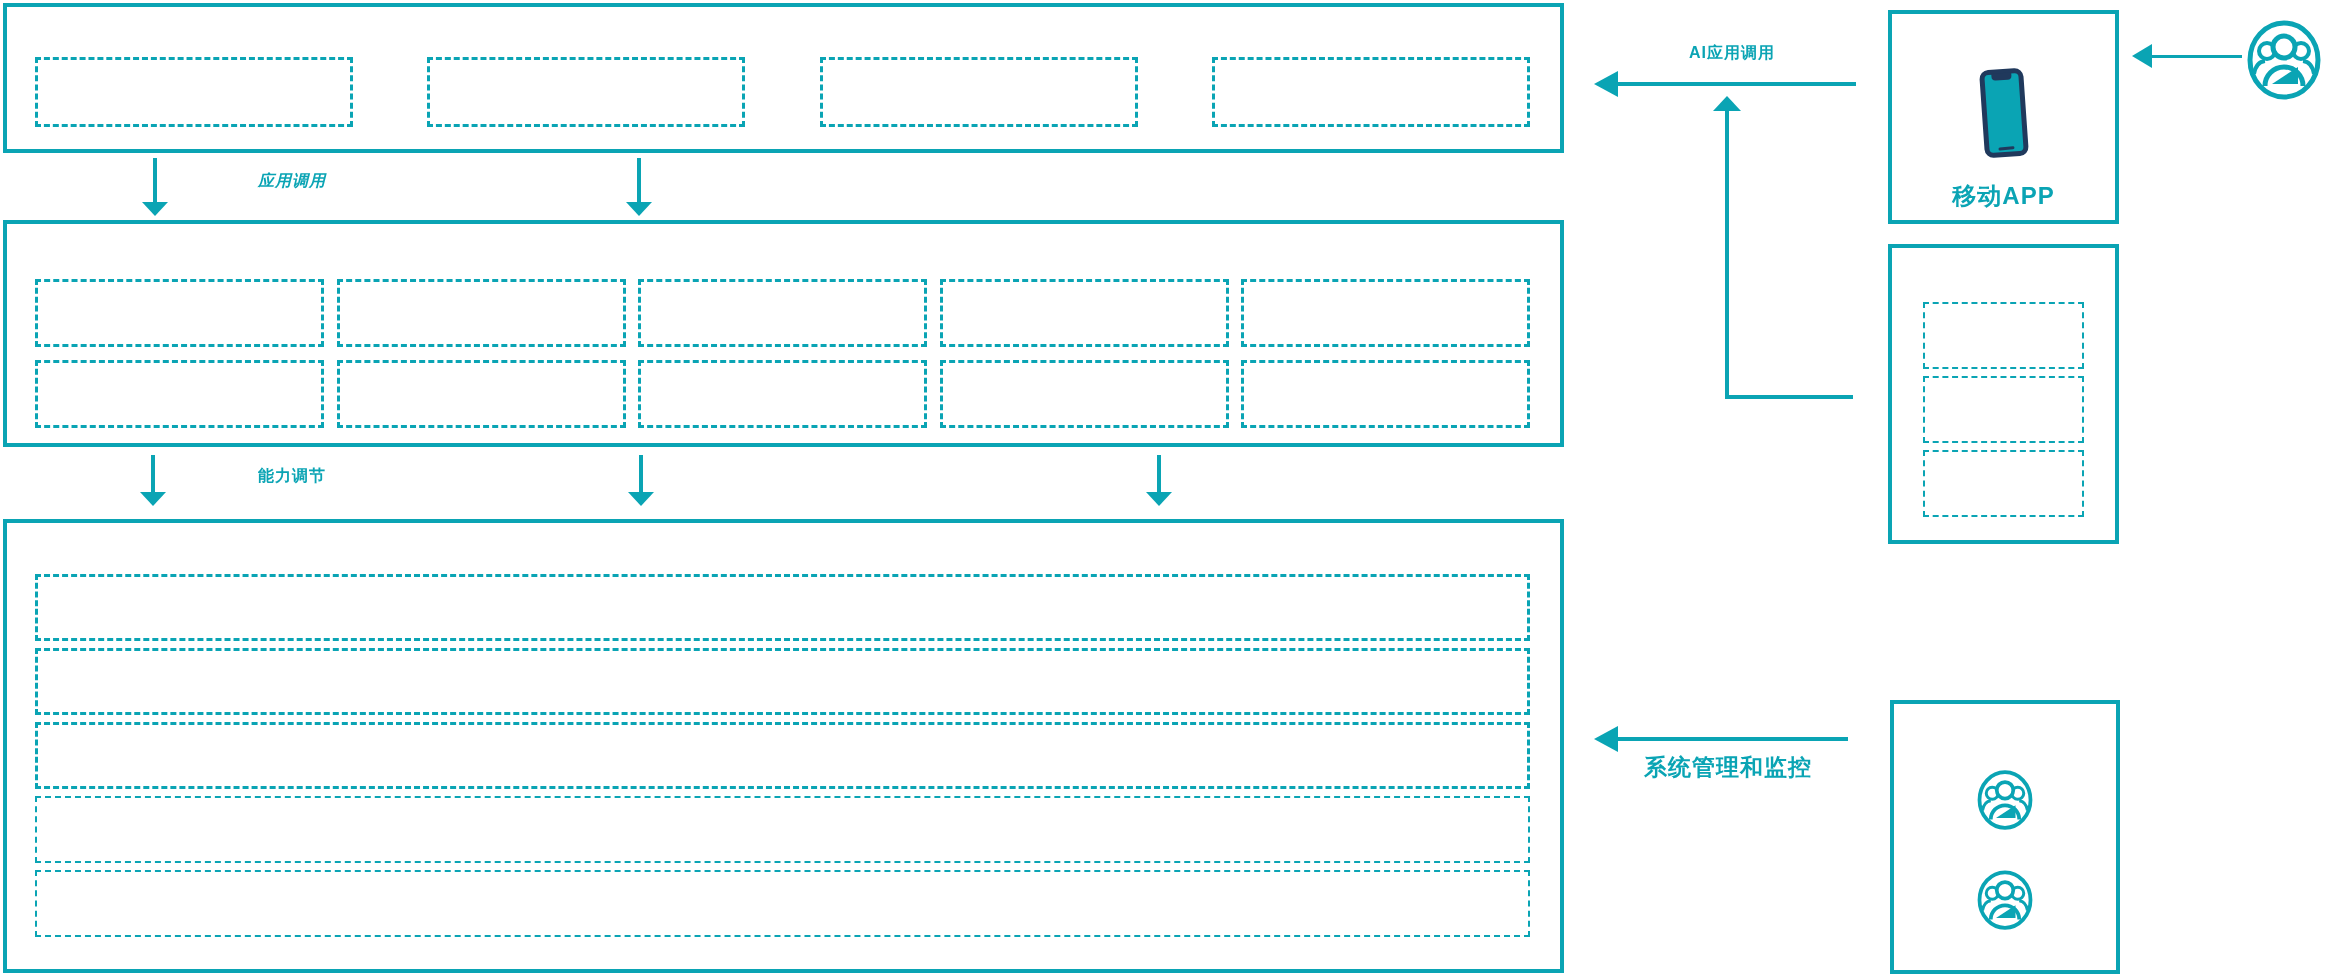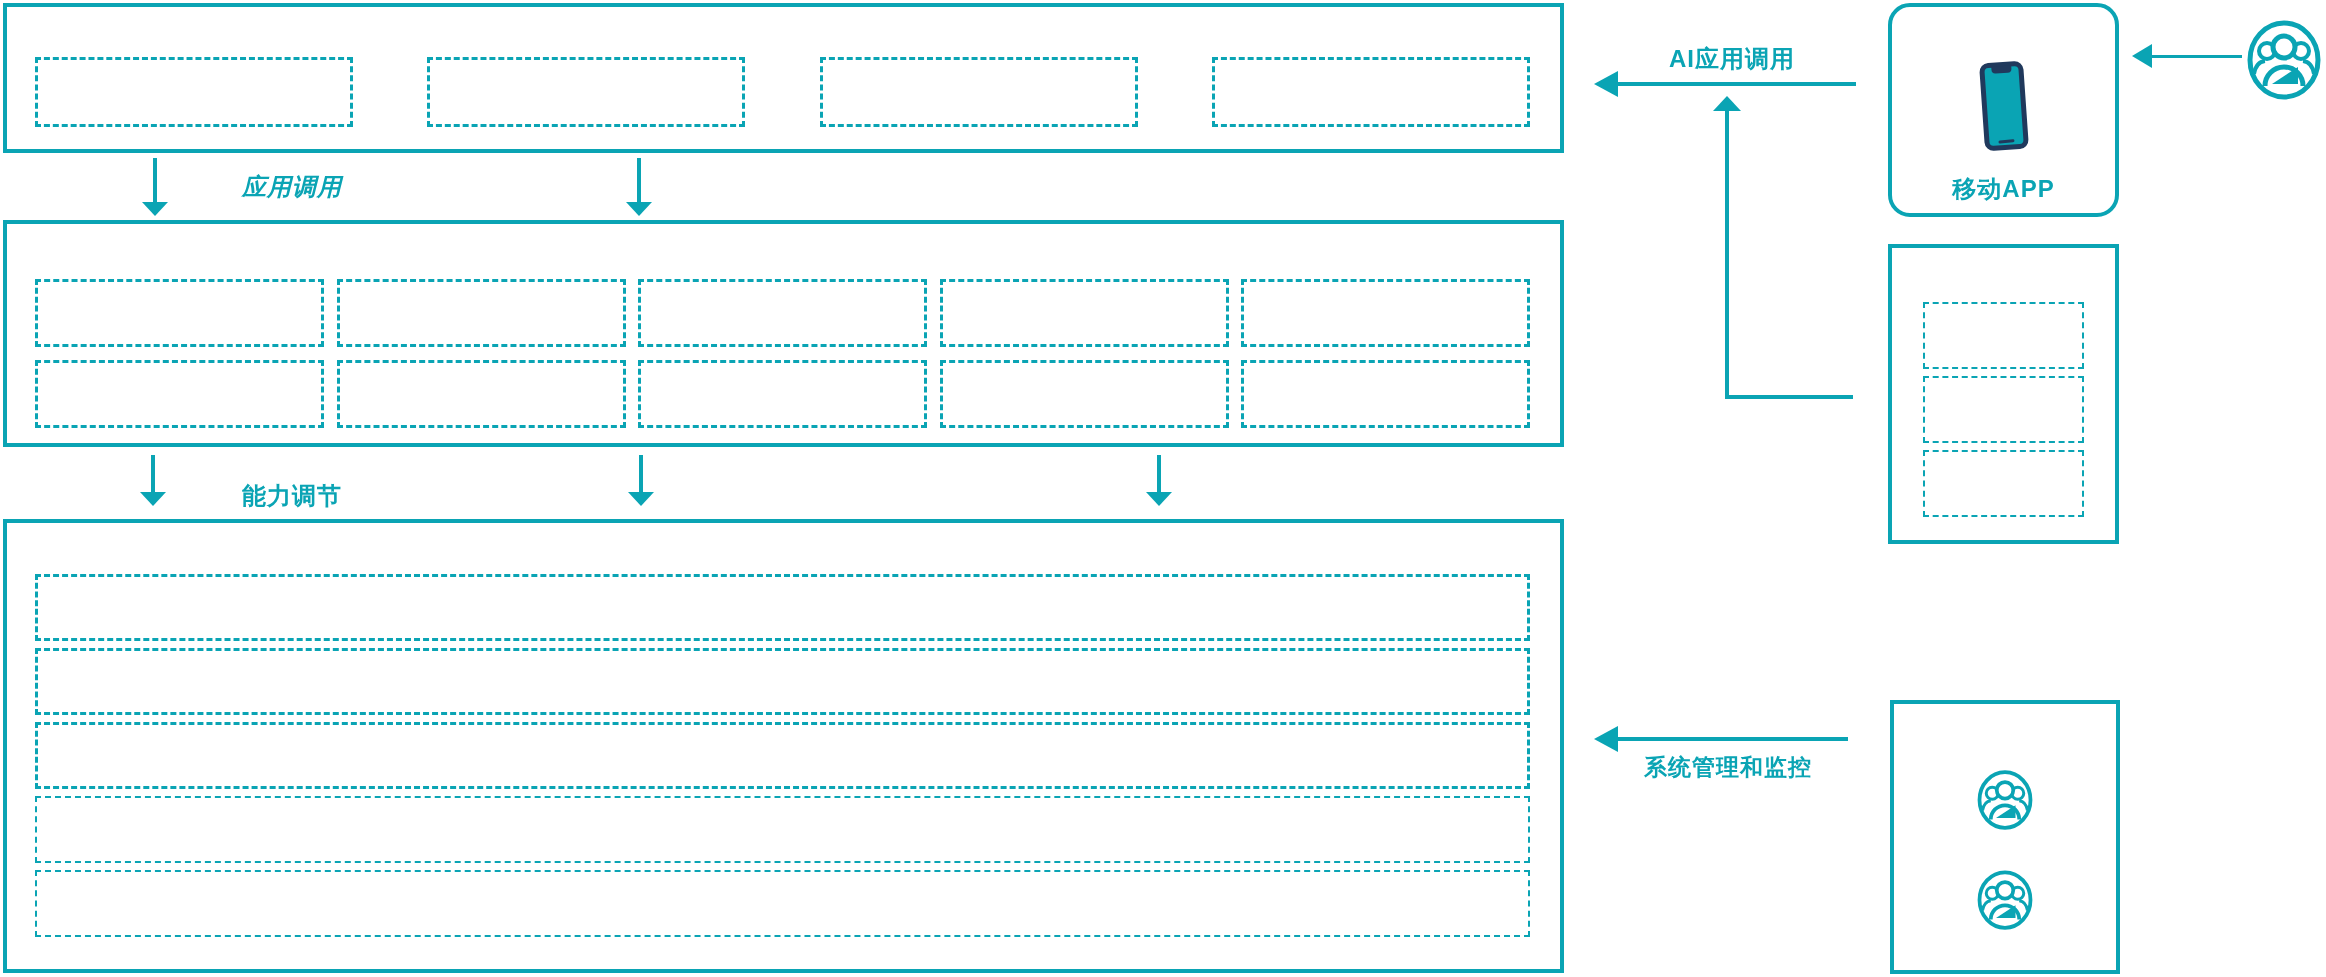--- a/index.html
+++ b/index.html
@@ -53,21 +53,21 @@
   .services-inner .ph{width:161px;height:67px;border-width:2px;}
   .users-inner{
     display:flex;flex-direction:column;align-items:center;gap:40px;
     padding-top:66px;
   }
   
   .lbl{
     position:absolute;
     color:var(--teal);
     font-weight:bold;
-    font-size:24px;
+    font-size:16px;
     letter-spacing:1px;
     text-align:center;
     white-space:nowrap;
   }
   
   .v-arrow{position:absolute;width:28px;display:flex;flex-direction:column;align-items:center;}
   .v-line{width:4px;background:var(--teal);}
   .tri-down{width:0;height:0;border-left:13px solid transparent;border-right:13px solid transparent;border-top:14px solid var(--teal);}
   .tri-up{width:0;height:0;border-left:14px solid transparent;border-right:14px solid transparent;border-bottom:15px solid var(--teal);}
   .h-arrow{position:absolute;display:flex;align-items:center;}
@@ -147,21 +147,21 @@
       <div class="tri-down"></div>
   </div>
   <div class="v-arrow" style="left:627px;top:455px;">
     <div class="v-line" style="height:37px"></div>
       <div class="tri-down"></div>
   </div>
   <div class="v-arrow" style="left:1145px;top:455px;">
     <div class="v-line" style="height:37px"></div>
       <div class="tri-down"></div>
   </div>
-  <div class="lbl" style="left:222px;top:480px;width:140px;">能力调节</div>
+  <div class="lbl" style="left:222px;top:466px;width:140px;">能力调节</div>
 
   <div class="solid-box" style="left:3px;top:519px;width:1561px;height:454px;">
     <div class="layer-bottom-inner">
       <div class="ph"></div>
       <div class="ph"></div>
       <div class="ph"></div>
       <div class="ph fine"></div>
       <div class="ph fine"></div>
     </div>
   </div>
@@ -171,21 +171,21 @@
     <div class="h-line"></div>
   </div>
   <div class="lbl" style="left:1652px;top:43px;width:160px;">AI应用调用</div>
 
   <div class="v-arrow" style="left:1713px;top:96px;">
     <div class="tri-up"></div>
     <div class="v-line" style="height:288px"></div>
   </div>
   <div class="h-seg" style="left:1726px;top:395px;width:127px;"></div>
 
-  <div class="solid-box" style="left:1888px;top:3px;width:231px;height:214px;border-radius:22px;">
+  <div class="solid-box" style="left:1888px;top:10px;width:231px;height:214px;">
     <div class="phone"></div>
     <div class="mobile-label lbl-in">移动APP</div>
   </div>
 
   <div class="h-arrow" style="left:2132px;top:44px;width:110px;">
     <div class="tri-left small"></div>
     <div class="h-line thin"></div>
   </div>
 
   <svg class="users-icon" style="position:absolute;left:2246px;top:20px;" width="76" height="80" viewBox="0 0 76 80">

